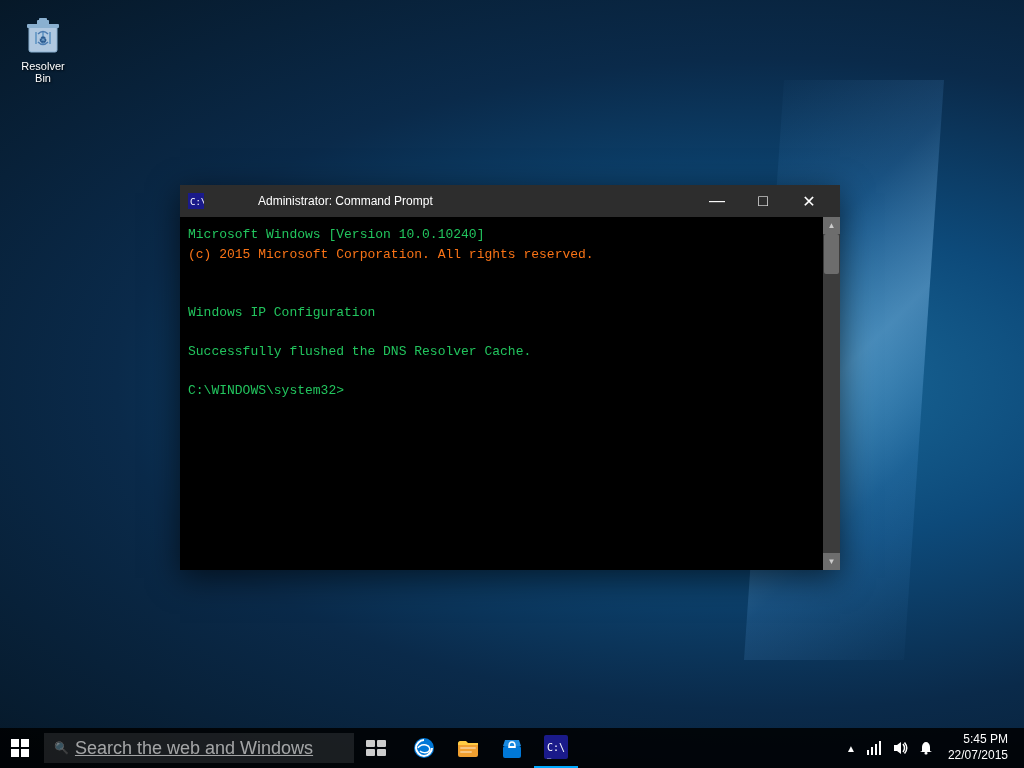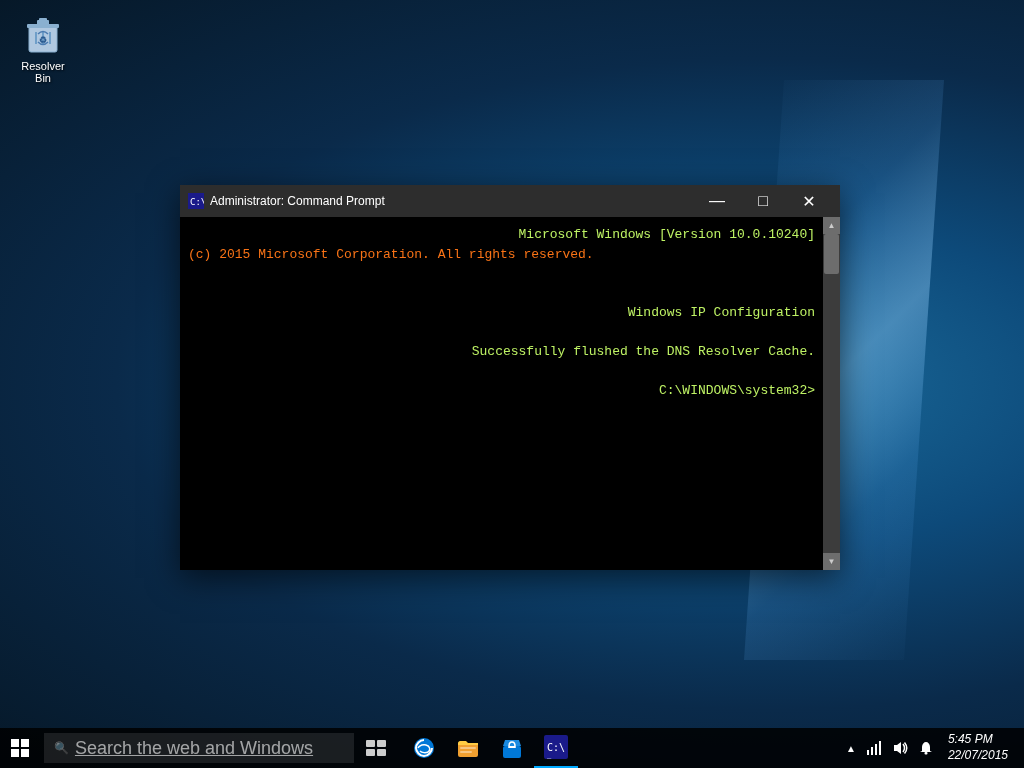--- a/index.html
+++ b/index.html
@@ -85,20 +85,21 @@
       width: 16px;
       height: 16px;
       margin-right: 6px;
       flex-shrink: 0;
     }
 
     .cmd-titlebar-title {
       flex: 1;
       color: white;
       font-size: 12px;
+      margin-left: 48px;
     }
 
     .cmd-titlebar-buttons {
       display: flex;
       gap: 0;
     }
 
     .cmd-btn {
       width: 46px;
       height: 32px;
@@ -127,22 +128,21 @@
       color: #c0c0c0;
       overflow: hidden;
     }
 
     .cmd-content .line {
       line-height: 1.5;
       white-space: pre;
     }
 
     .cmd-content .line.white {
-      color: #bef264;
-      text-align: right;
+      color: #22c55e;
     }
 
     .cmd-content .line.gray {
       color: #f97316;
     }
 
     .cmd-scrollbar {
       width: 17px;
       background: #3c3c3c;
       display: flex;
@@ -272,25 +272,24 @@
       display: flex;
       align-items: center;
       cursor: pointer;
       color: white;
       font-size: 10px;
     }
 
     .clock-area {
       display: flex;
       flex-direction: column;
-      align-items: flex-start;
+      align-items: flex-end;
       padding: 4px 8px;
       cursor: pointer;
       color: white;
-      font-style: italic;
     }
 
     .clock-time {
       font-size: 12px;
       line-height: 1.3;
     }
 
     .clock-date {
       font-size: 12px;
       line-height: 1.3;

